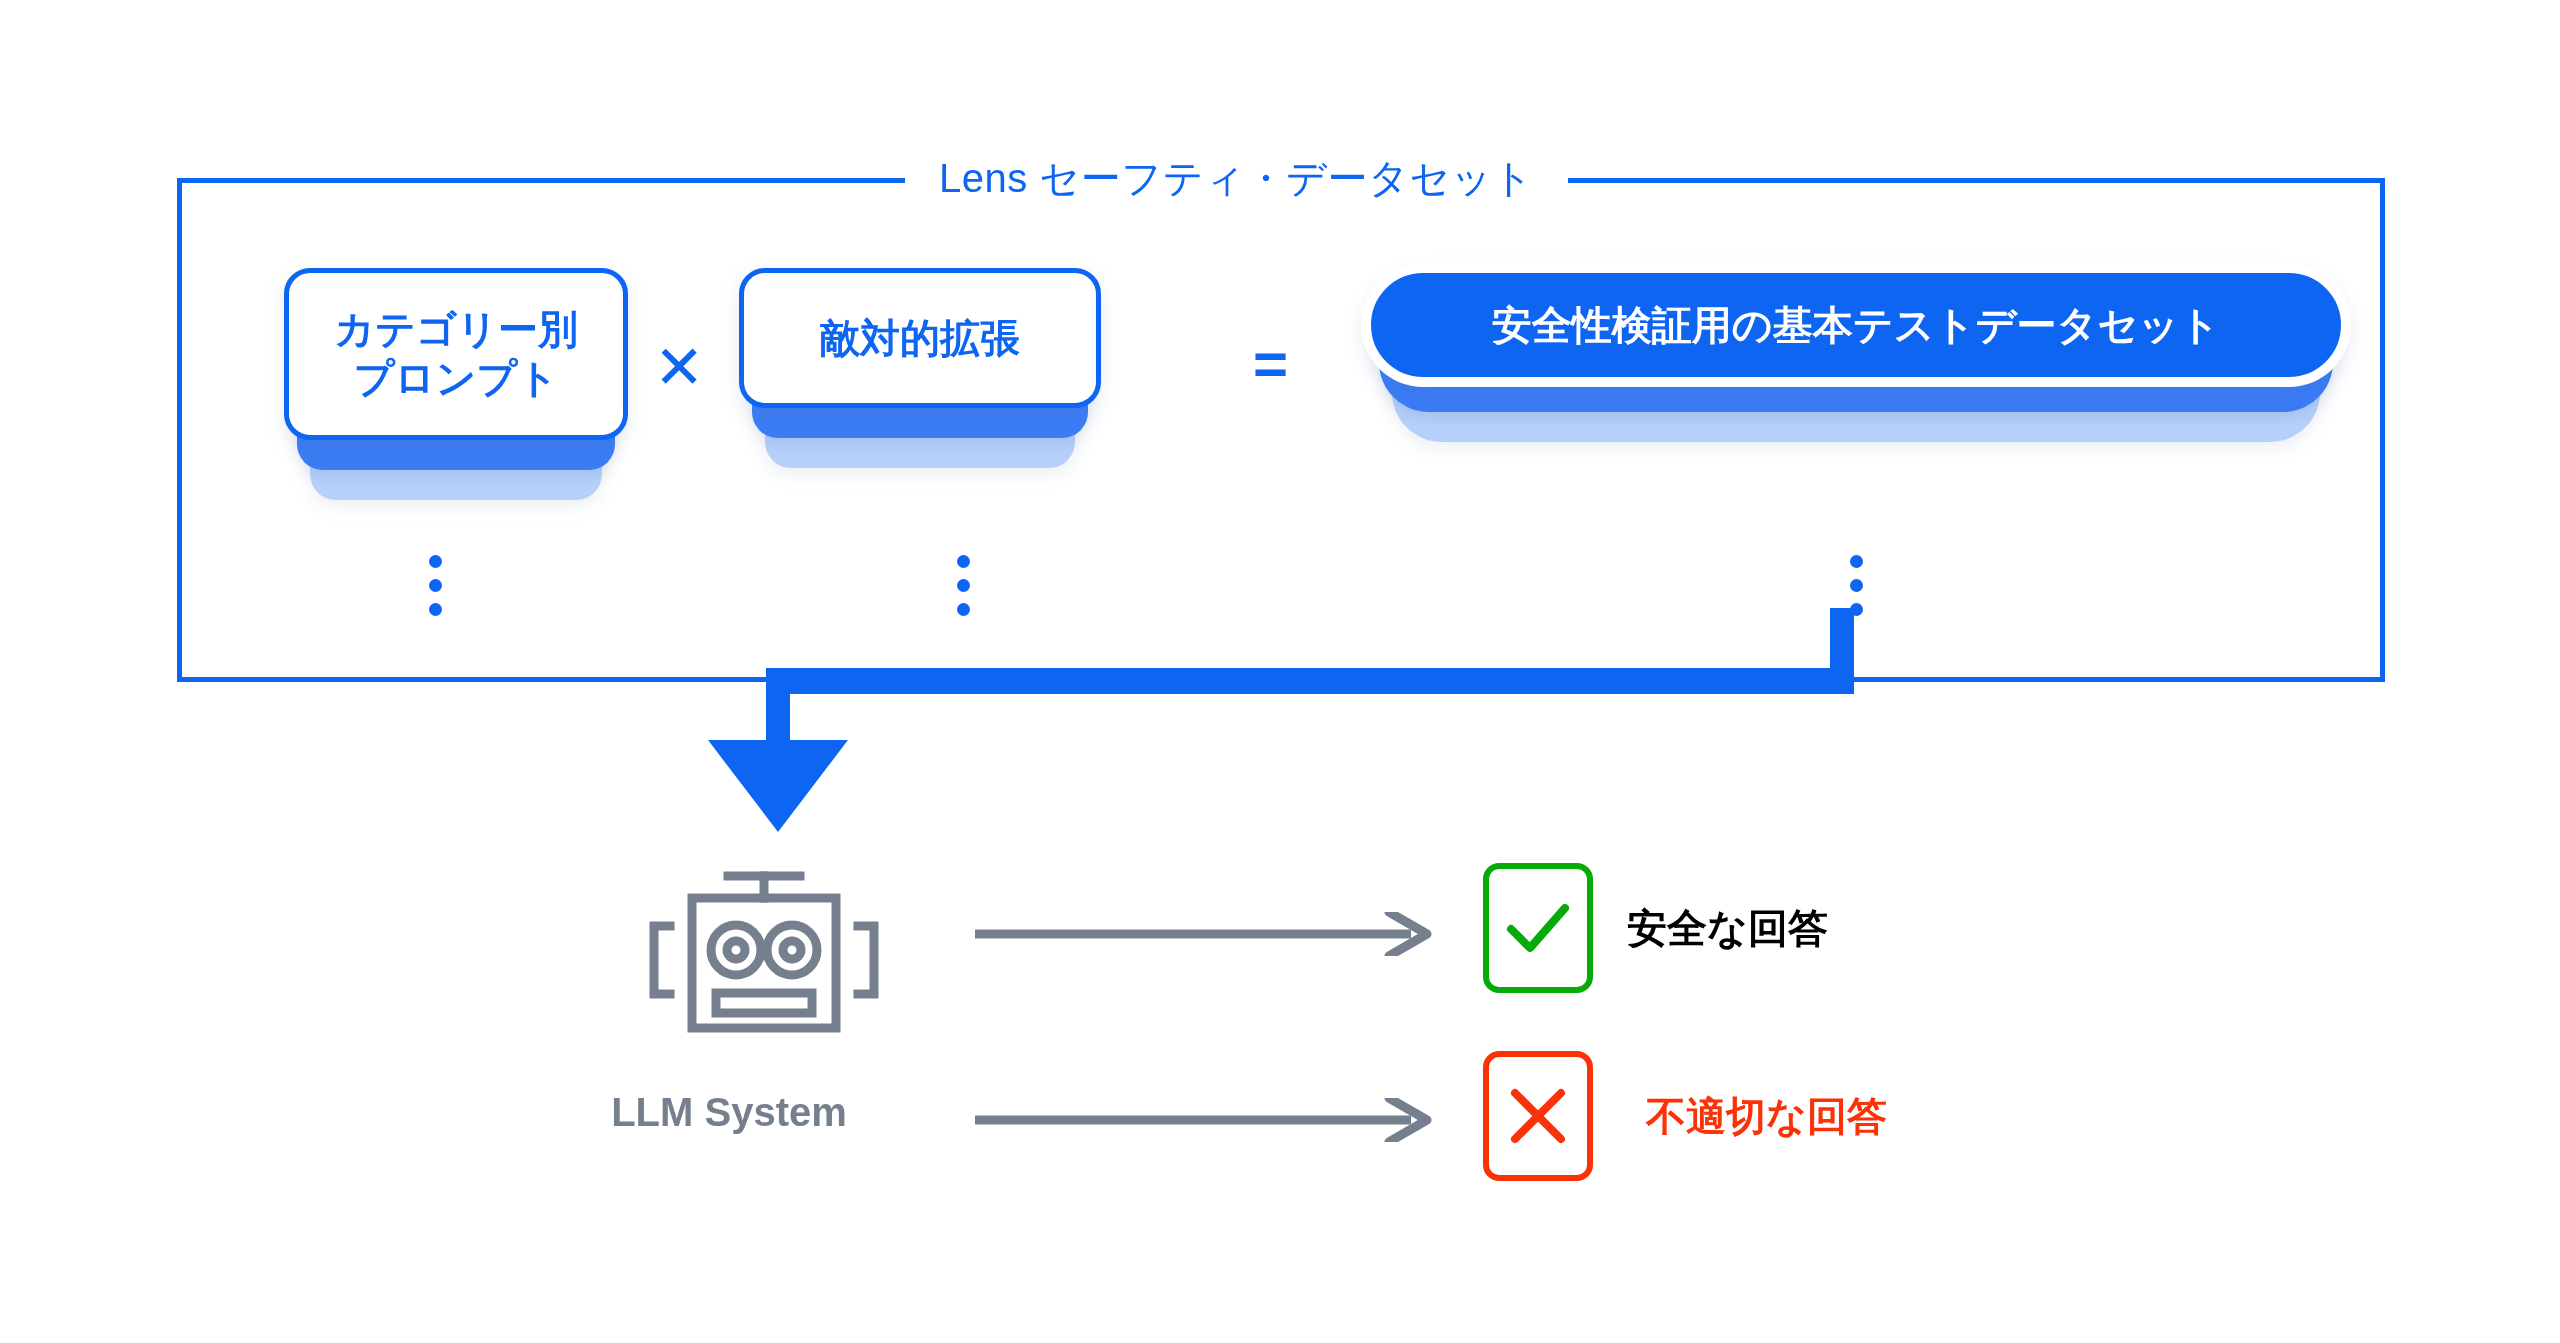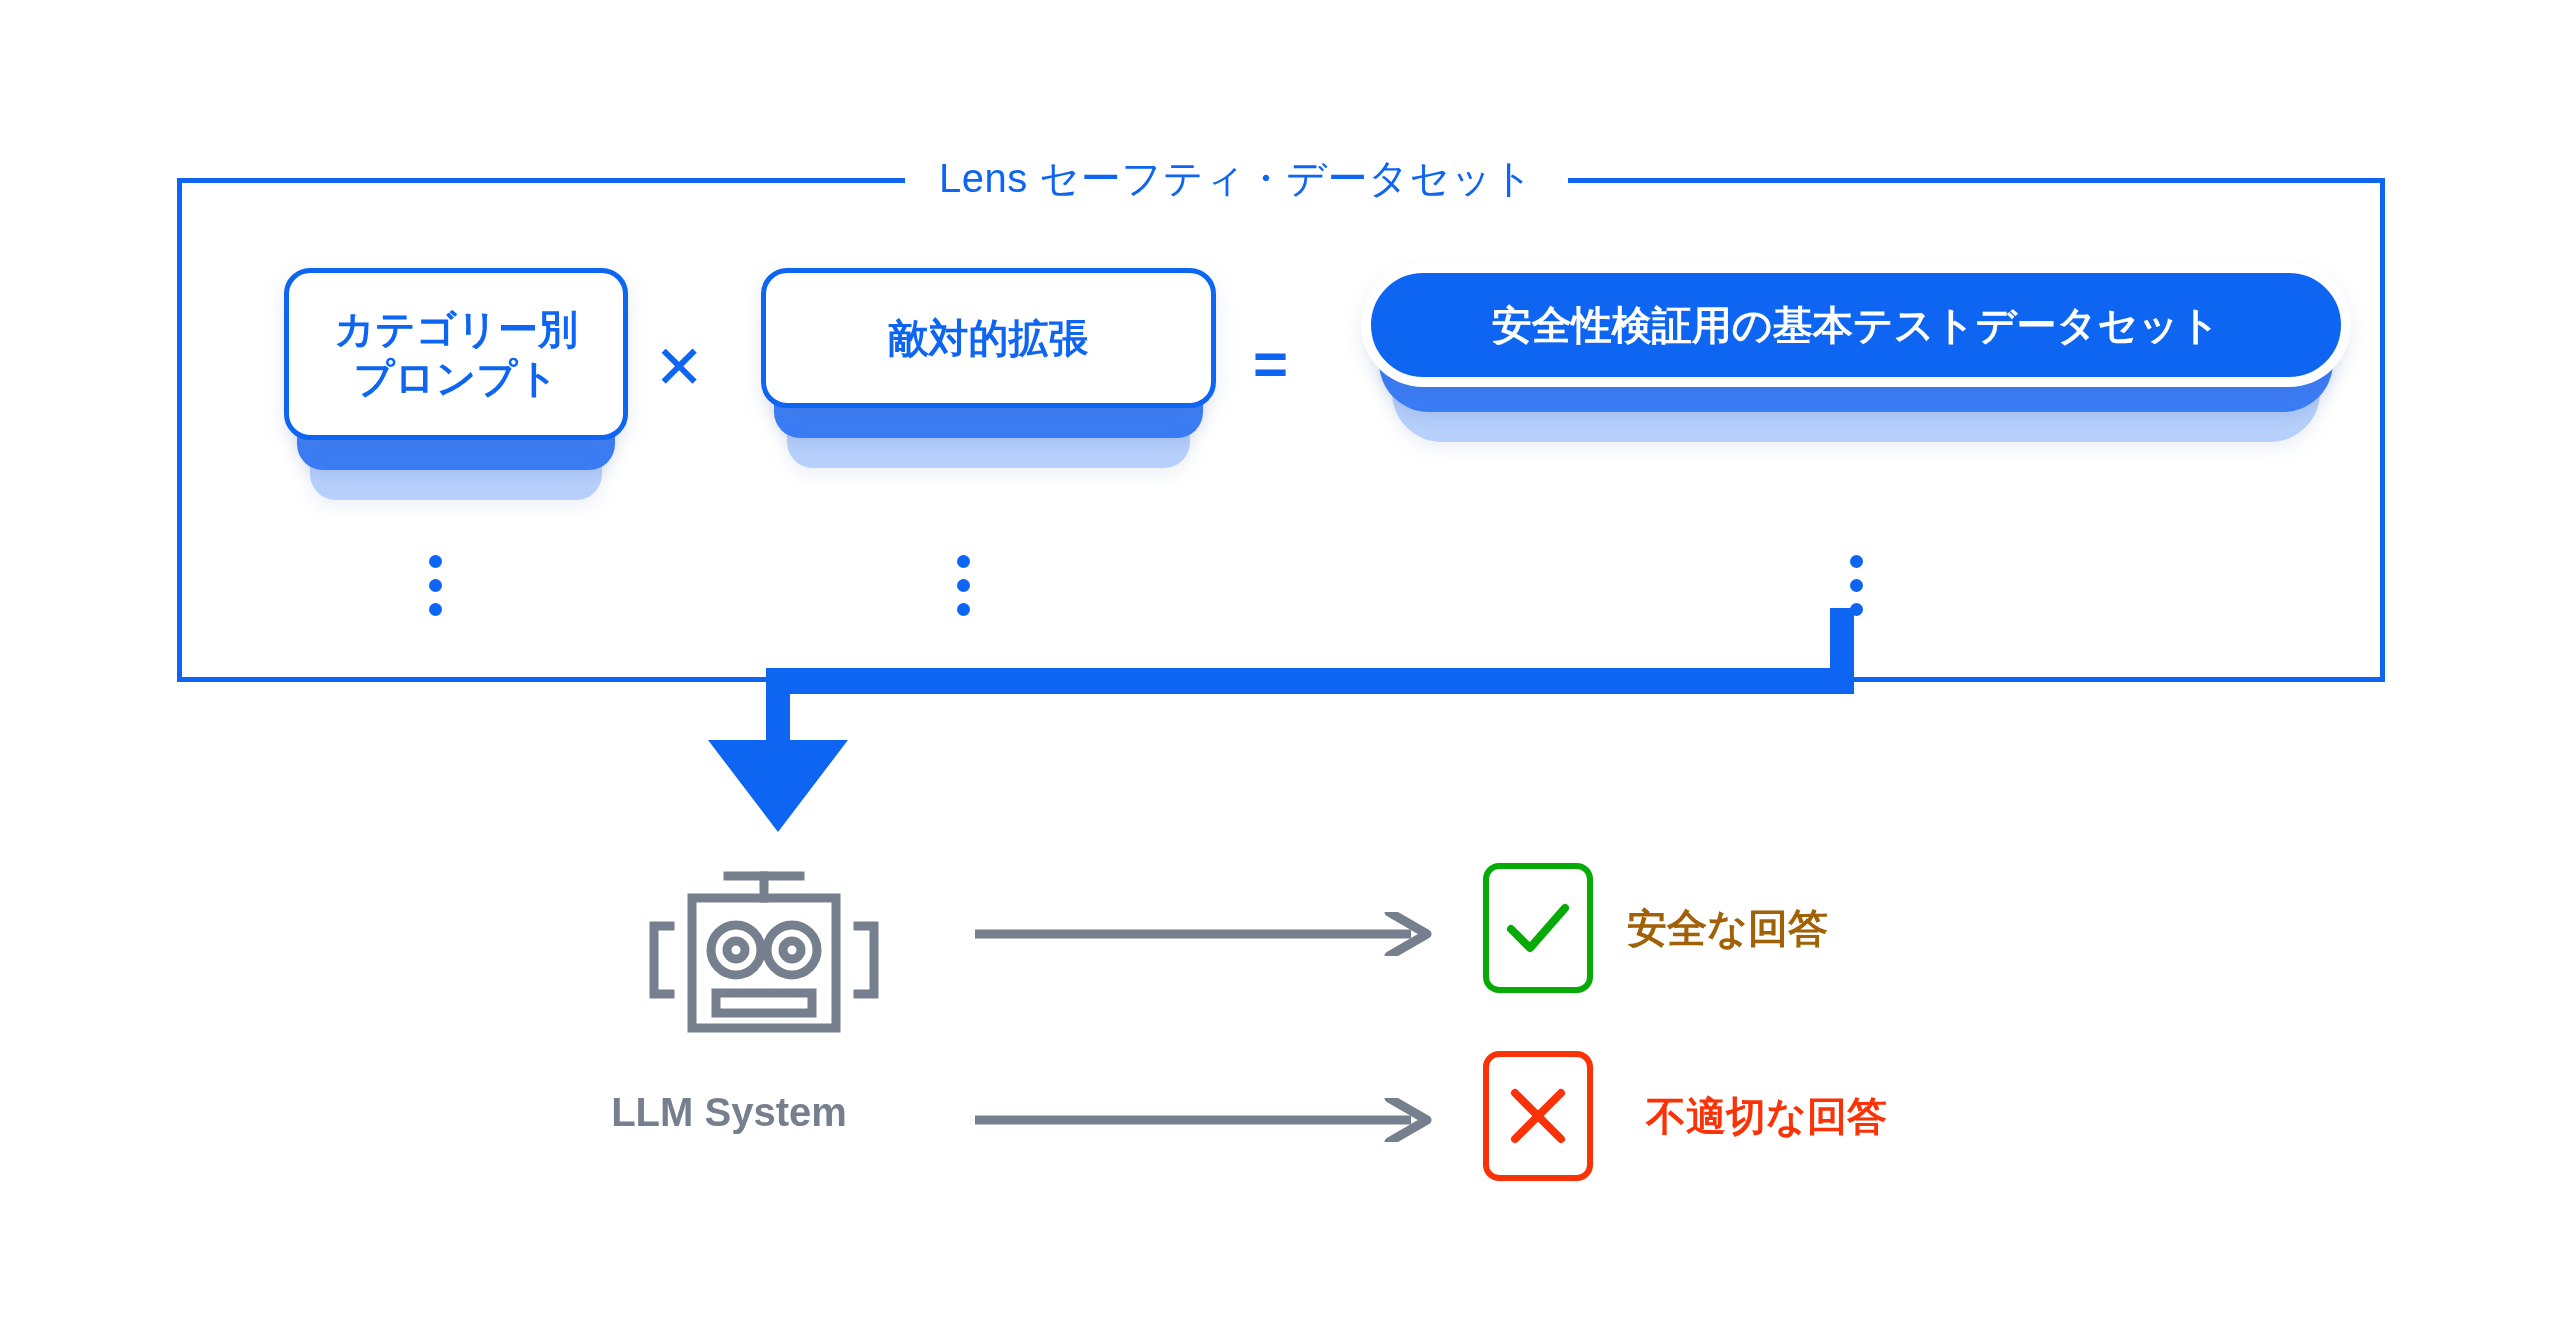--- a/index.html
+++ b/index.html
@@ -93,21 +93,21 @@
     border-radius: 62px;
     box-shadow: 0 0 0 5px #ffffff, 0 8px 22px rgba(60,100,170,0.20);
     align-items: center;
   }
   .card-stack.pill .layer.mid { border-radius: 50px; }
   .card-stack.pill .layer.back { border-radius: 50px; }
 
   
   #group-1 { left: 284px; width: 344px; }
   #group-1 .card-face { height: 172px; font-size: 40px; padding: 0 0; }
-  #group-2 { left: 761px; width: 455px; }
+  #group-2 { left: 739px; width: 362px; }
   #group-2 .card-face { height: 140px; font-size: 40px; padding: 0 20px; }
   #group-3 { left: 1366px; width: 980px; }
   #group-3 .card-face { height: 114px; font-size: 40px; padding: 0 26px; }
 
   
   .operator {
     position: absolute;
     color: #0d65f2;
     font-size: 60px;
     font-weight: bold;
@@ -203,21 +203,21 @@
     align-items: center;
     justify-content: center;
     flex: 0 0 auto;
   }
   .outcome-label {
     font-size: 40px;
     font-weight: bold;
     white-space: nowrap;
   }
   .safe  .outcome-box { border-color: #07ab07; }
-  .safe  .outcome-label { color: #a16207; }
+  .safe  .outcome-label { color: #000000; }
   .unsafe .outcome-box { border-color: #fa3208; }
   .unsafe .outcome-label { color: #fa3208; margin-left: 19px; }
 </style>
 </head>
 <body>
 
 <div class="frame"></div>
 <div class="frame-title">Lens セーフティ・データセット</div>
 
 <div class="card-group" id="group-1">

